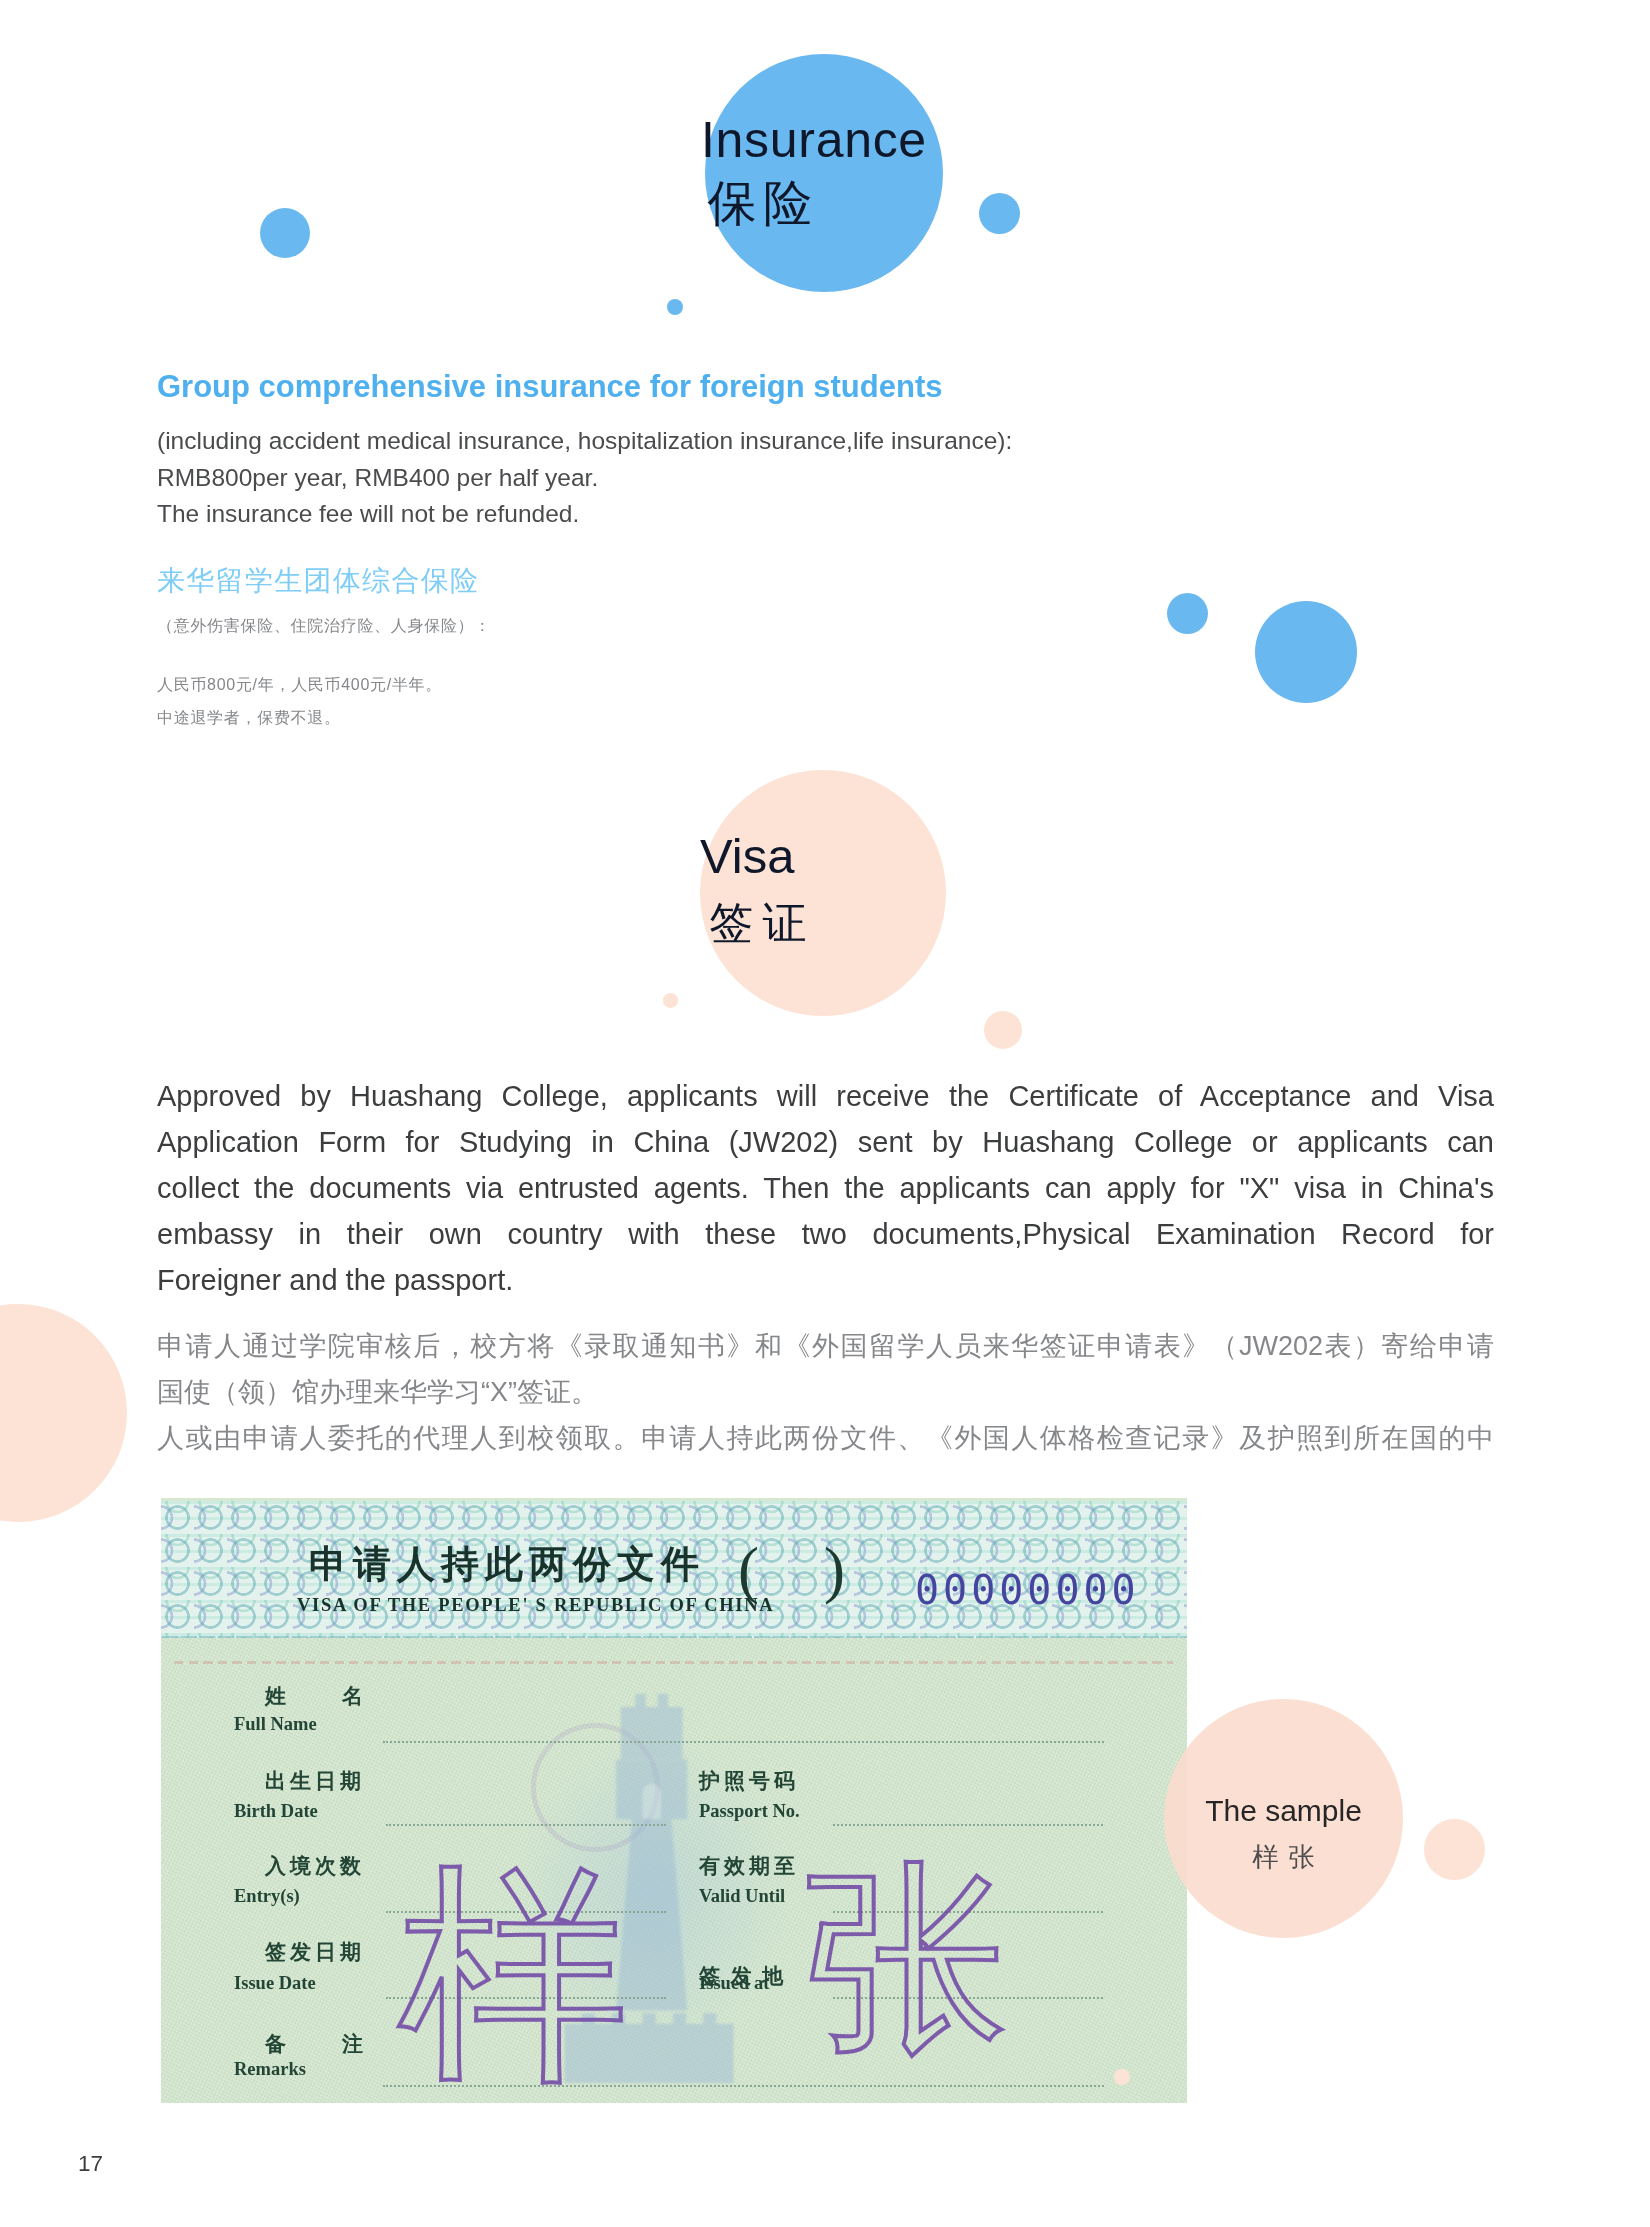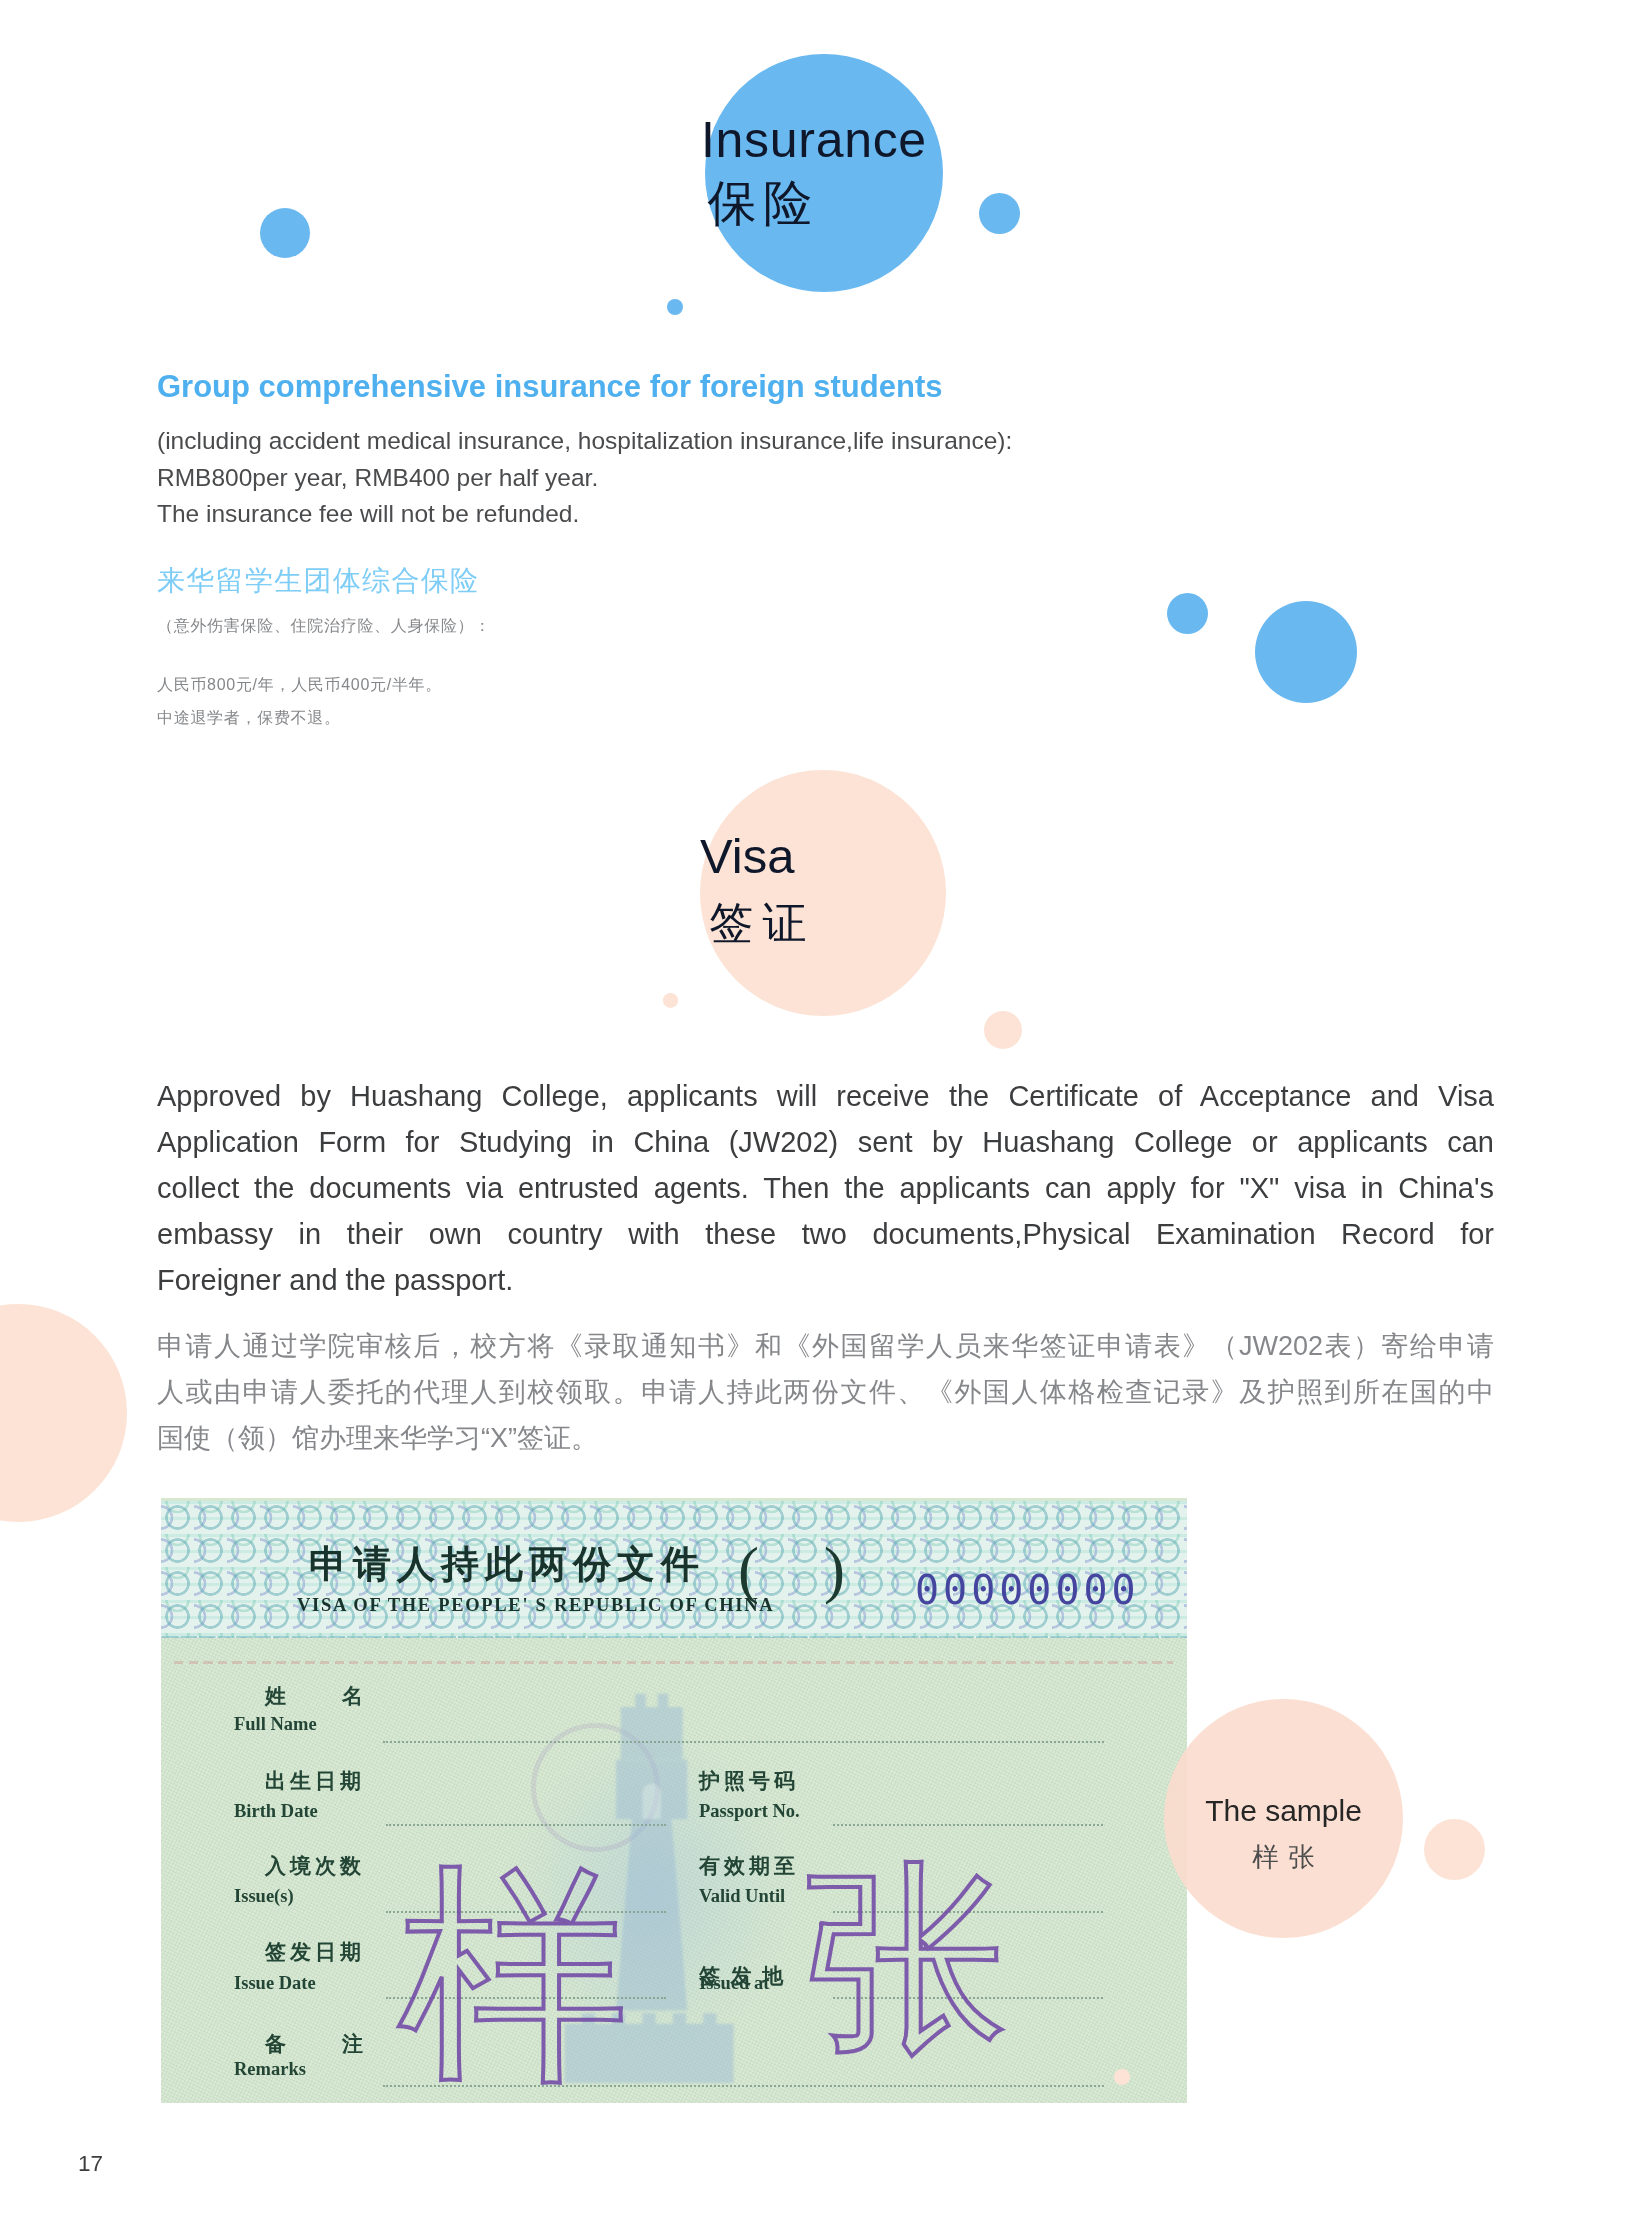--- a/index.html
+++ b/index.html
@@ -121,22 +121,22 @@
 
   <div class="abs para-en">
     <div class="jline">Approved by Huashang College, applicants will receive the Certificate of Acceptance and Visa</div>
     <div class="jline">Application Form for Studying in China  (JW202) sent by Huashang College or applicants can</div>
     <div class="jline">collect the documents via entrusted agents. Then the applicants can apply for "X" visa in China's</div>
     <div class="jline">embassy in their own country with these two documents,Physical Examination Record for</div>
     <div class="jline last">Foreigner and the passport.</div>
   </div>
   <div class="abs para-zh">
     <div class="jline">申请人通过学院审核后，校方将《录取通知书》和《外国留学人员来华签证申请表》（JW202表）寄给申请</div>
+    <div class="jline last">国使（领）馆办理来华学习“X”签证。</div>
     <div class="jline">人或由申请人委托的代理人到校领取。申请人持此两份文件、《外国人体格检查记录》及护照到所在国的中</div>
-    <div class="jline last">国使（领）馆办理来华学习“X”签证。</div>
   </div>
 
   <div class="abs visa-img">
     <div class="visa-band"></div>
     <div class="visa-title-zh">申请人持此两份文件</div>
     <div class="visa-paren paren-open">(</div>
     <div class="visa-paren paren-close">)</div>
     <div class="visa-serial">00000000</div>
     <div class="visa-title-en">VISA OF THE PEOPLE' S REPUBLIC OF CHINA</div>
 
@@ -159,21 +159,21 @@
     <div class="dotline" style="left:222px;top:243px;width:721px;"></div>
 
     <div class="fld-zh col-l" style="top:269px;">出生日期</div>
     <div class="fld-en col-l-en" style="top:303px;">Birth Date</div>
     <div class="fld-zh col-r" style="top:269px;">护照号码</div>
     <div class="fld-en col-r" style="top:303px;">Passport No.</div>
     <div class="dotline" style="left:225px;top:326px;width:280px;"></div>
     <div class="dotline" style="left:672px;top:326px;width:270px;"></div>
 
     <div class="fld-zh col-l" style="top:354px;">入境次数</div>
-    <div class="fld-en col-l-en" style="top:388px;">Issue(s)</div>
+    <div class="fld-en col-l-en" style="top:388px;">Entry(s)</div>
     <div class="fld-zh col-r" style="top:354px;">有效期至</div>
     <div class="fld-en col-r" style="top:388px;">Valid Until</div>
     <div class="dotline" style="left:225px;top:413px;width:280px;"></div>
     <div class="dotline" style="left:672px;top:413px;width:270px;"></div>
 
     <div class="fld-zh col-l" style="top:440px;">签发日期</div>
     <div class="fld-en col-l-en" style="top:475px;">Issue Date</div>
     <div class="fld-zh col-r spread3" style="top:464px;">签发地</div>
     <div class="fld-en col-r" style="top:475px;">Issued at</div>
     <div class="dotline" style="left:225px;top:499px;width:280px;"></div>

